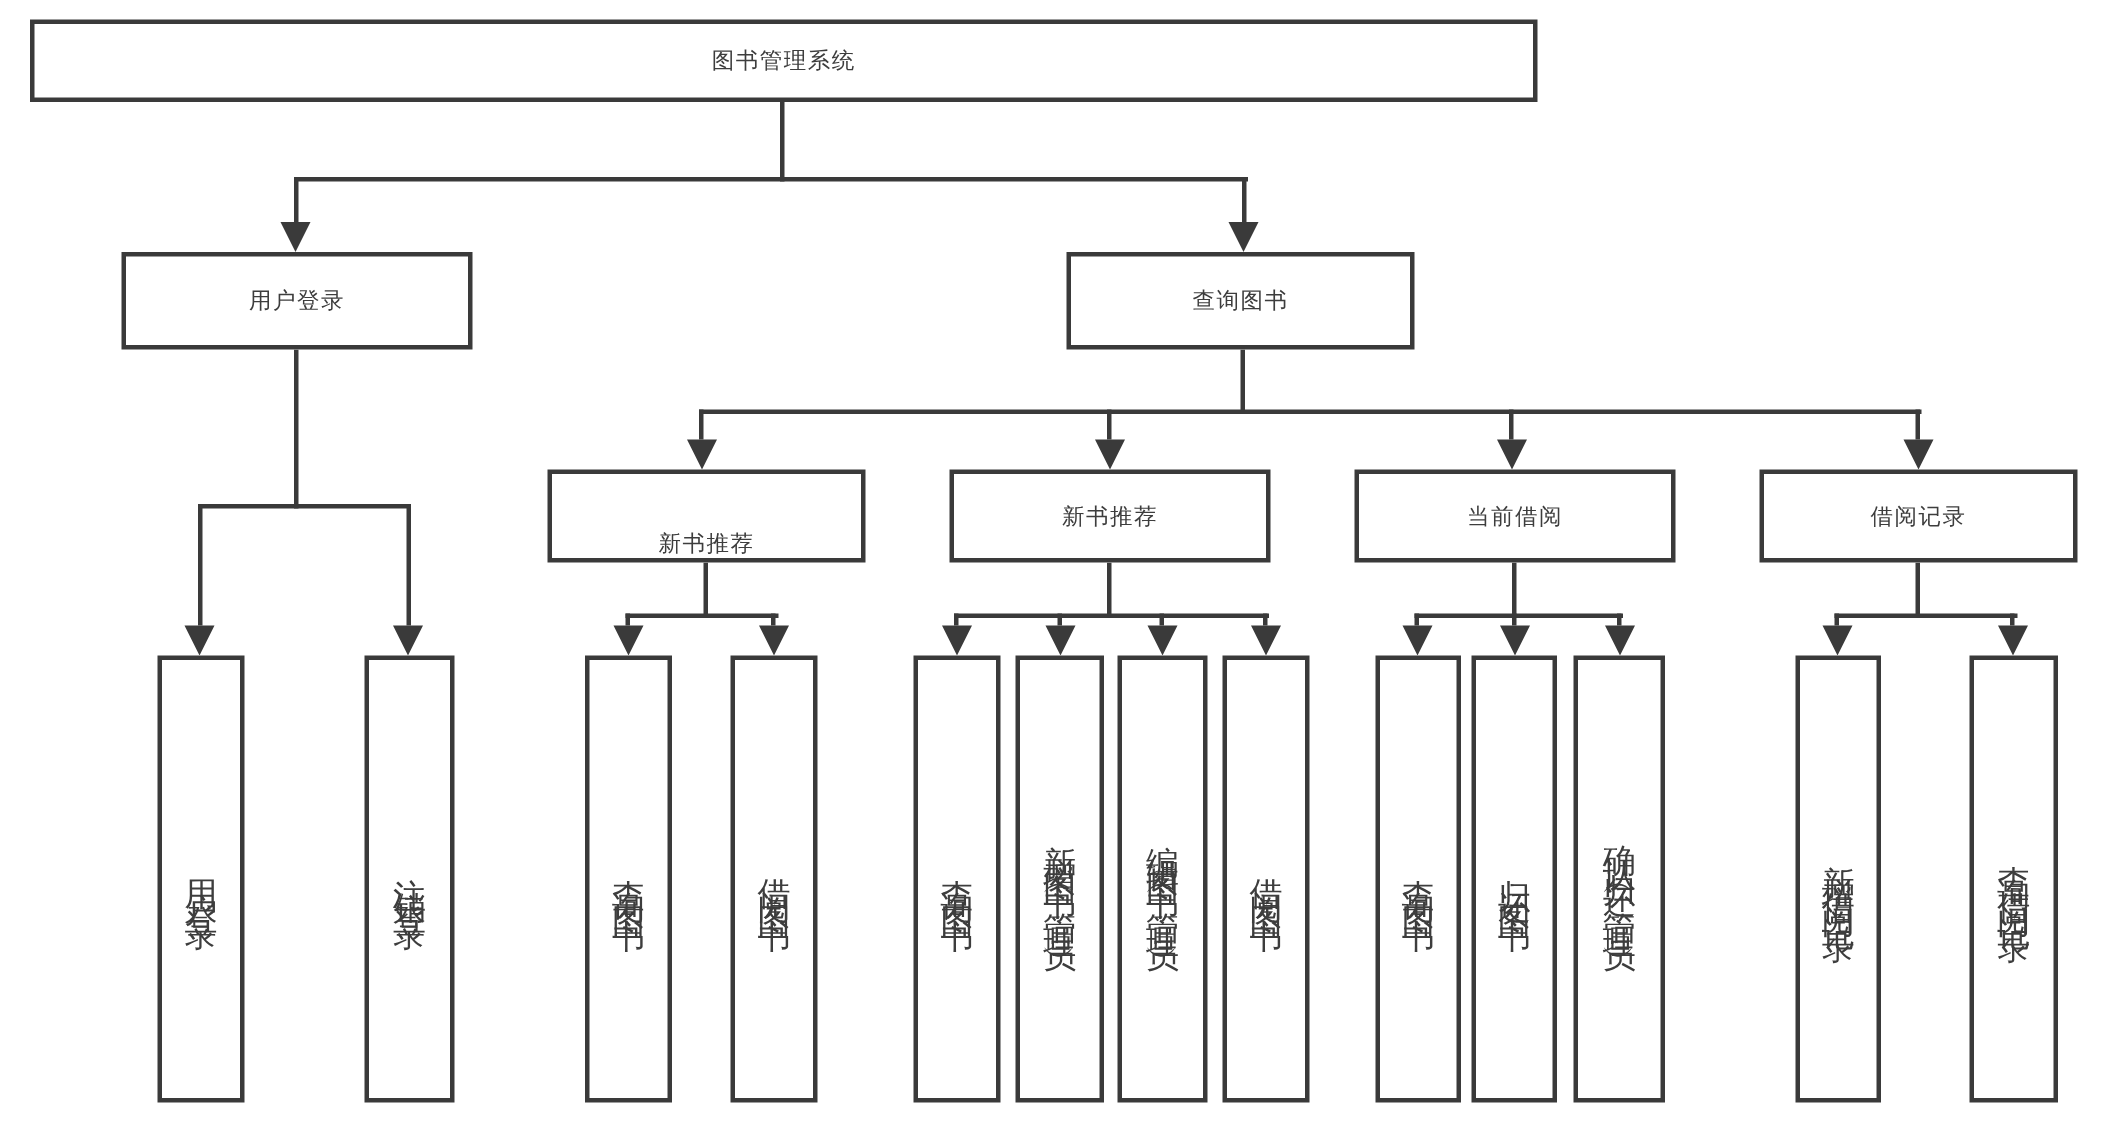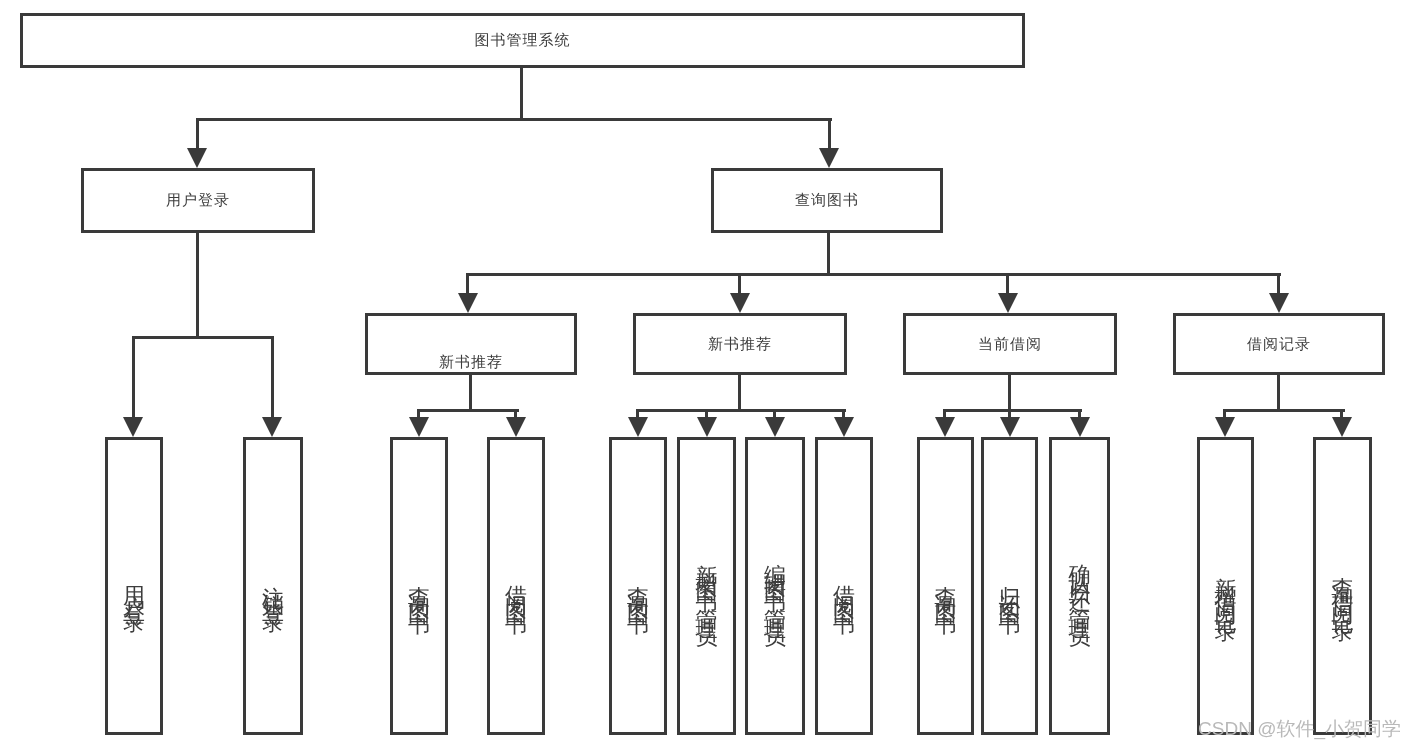--- a/index.html
+++ b/index.html
@@ -181,15 +181,14 @@
     <span>确认归还（管理员）</span>
   </div>
 
   <div class="box v" style="left:1197px;top:437px;width:57px;height:298px;">
     <span>新增借阅记录</span>
   </div>
   <div class="box v" style="left:1313px;top:437px;width:59px;height:298px;">
     <span>查询借阅记录</span>
   </div>
 
-  <div class="wm">CSDN @软件_小贺同学</div>
 
 </div>
 
 </body></html>

